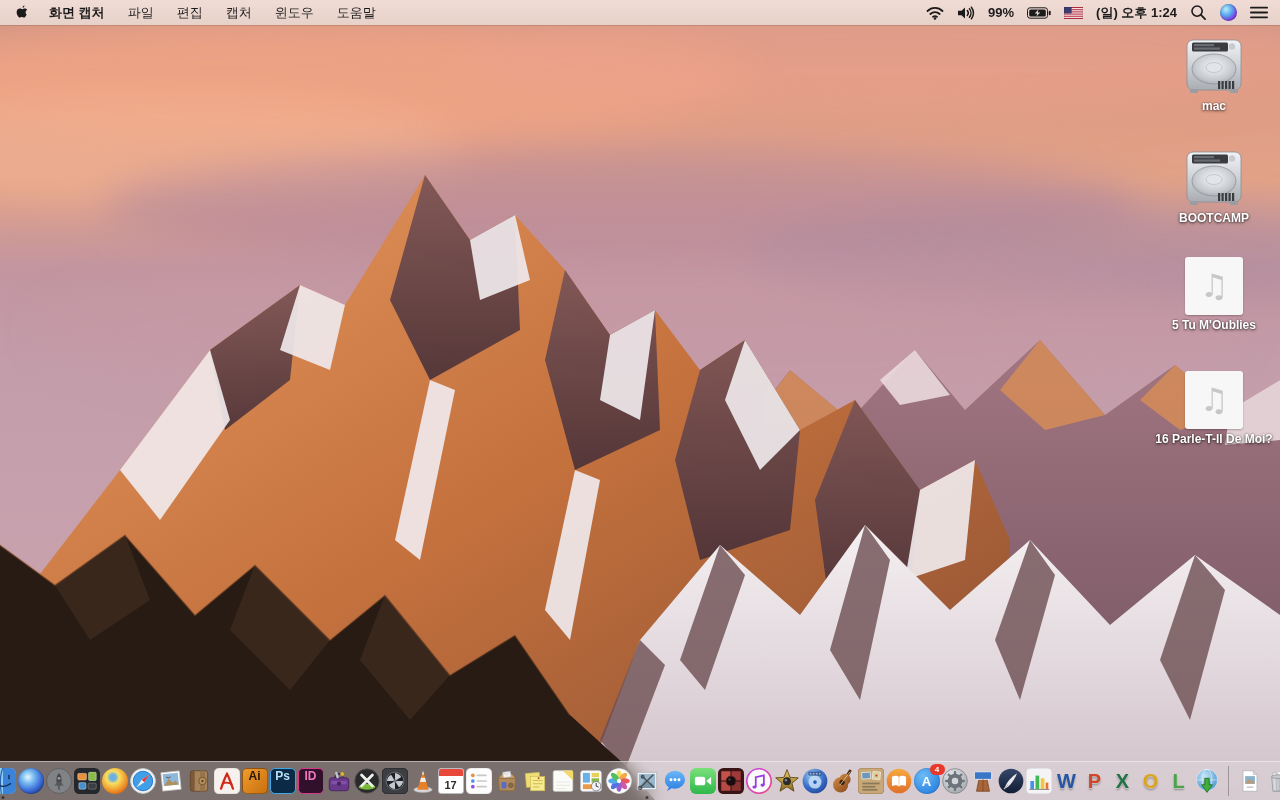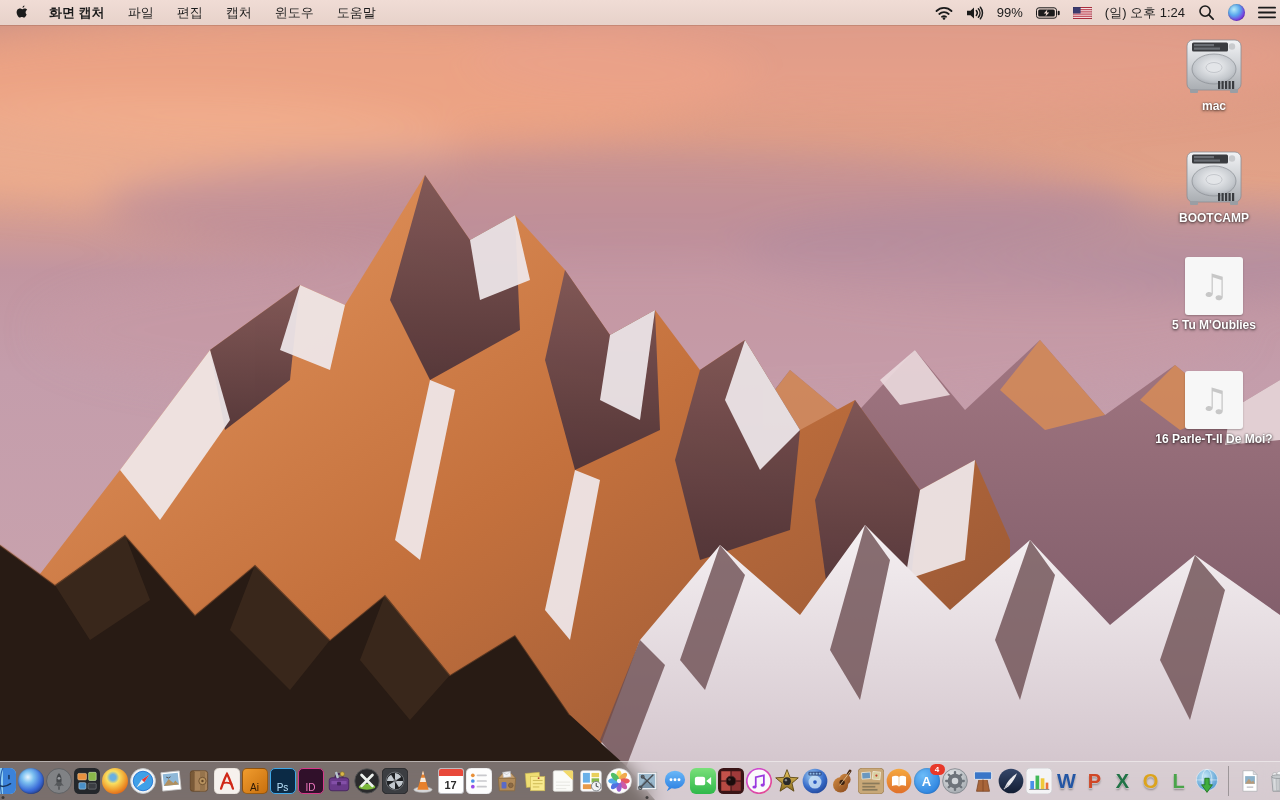--- a/index.html
+++ b/index.html
@@ -10,21 +10,21 @@
 
   
   .menubar{position:absolute;top:0;left:0;right:0;height:25px;z-index:30;
     background:linear-gradient(#f0dcd5,#e7d2ca);
     box-shadow:0 0.5px 0 rgba(80,40,30,.35);
     display:flex;align-items:center;font-size:13px;color:#1b1b1b;}
   .mb-left{display:flex;align-items:center;padding-left:16px;}
   .apple{width:14px;height:16px;margin-right:19px;display:block;}
   .mb-app{font-weight:bold;margin-right:23px;}
   .mb-item{margin-right:23px;cursor:default;}
-  .mb-right{margin-left:auto;display:flex;align-items:center;gap:13px;padding-right:4px;}
+  .mb-right{margin-left:auto;display:flex;align-items:center;gap:13px;padding-right:12px;font-weight:bold;}
   .mb-right svg{display:block;}
   .mb-text{white-space:nowrap;}
   .siri-menu{width:17px;height:17px;border-radius:50%;
     background:radial-gradient(circle at 35% 32%,#b8ecf8 0%,#5aa8ee 38%,#7a3ae0 70%,#211457 100%);
     box-shadow:inset 0 0 2px rgba(0,0,0,.35);}
 
   
   .dicon{position:absolute;left:1154px;width:120px;text-align:center;z-index:5;cursor:default;}
   .dimg{display:flex;justify-content:center;}
   .dlabel{margin-top:3px;font-size:12px;font-weight:bold;color:#fff;line-height:14px;
@@ -41,22 +41,22 @@
   .dk{width:26px;height:26px;position:relative;flex:0 0 auto;}
   .dk>svg{width:100%;height:100%;display:block;}
   .runner::after{content:"";position:absolute;left:50%;bottom:-5px;transform:translateX(-50%);
     width:3px;height:3px;border-radius:50%;background:#2b2b2b;opacity:.8;}
   .dk-sep{width:1px;height:30px;background:rgba(50,50,50,.35);margin:0 6px;flex:0 0 auto;}
 
   .letter{display:flex;align-items:center;justify-content:center;font-weight:bold;font-size:20px;
     line-height:1;text-shadow:0 1px 1px rgba(255,255,255,.45),0 2px 2px rgba(0,0,0,.35);}
   .lw{color:#2456a4;} .lp{color:#d04727;} .lx{color:#217346;} .lo{color:#dca31d;} .ll{color:#4aa44a;}
 
-  .adobe{border-radius:5px;display:flex;align-items:flex-end;justify-content:center;
-    font-weight:normal;font-size:10px;box-sizing:border-box;}
+  .adobe{border-radius:5px;display:flex;align-items:flex-start;justify-content:center;
+    font-weight:bold;font-size:12px;box-sizing:border-box;}
   .ai{background:linear-gradient(135deg,#f09c2e,#c9700e);color:#2a1606;border:1px solid rgba(90,50,5,.55);}
   .ps{background:#0b2a45;color:#b8e0f8;border:1.5px solid #3fa8e8;}
   .id{background:#30102a;color:#f078c0;border:1.5px solid #d8388a;}
 
   .cal{background:#fff;border-radius:3px;overflow:hidden;border:0.5px solid #bcbcc0;
     display:flex;flex-direction:column;box-sizing:border-box;}
   .cal-top{height:7px;background:#e8483a;}
   .cal-day{flex:1;display:flex;align-items:center;justify-content:center;
     font-size:11px;font-weight:bold;color:#2b2b2b;}
 

